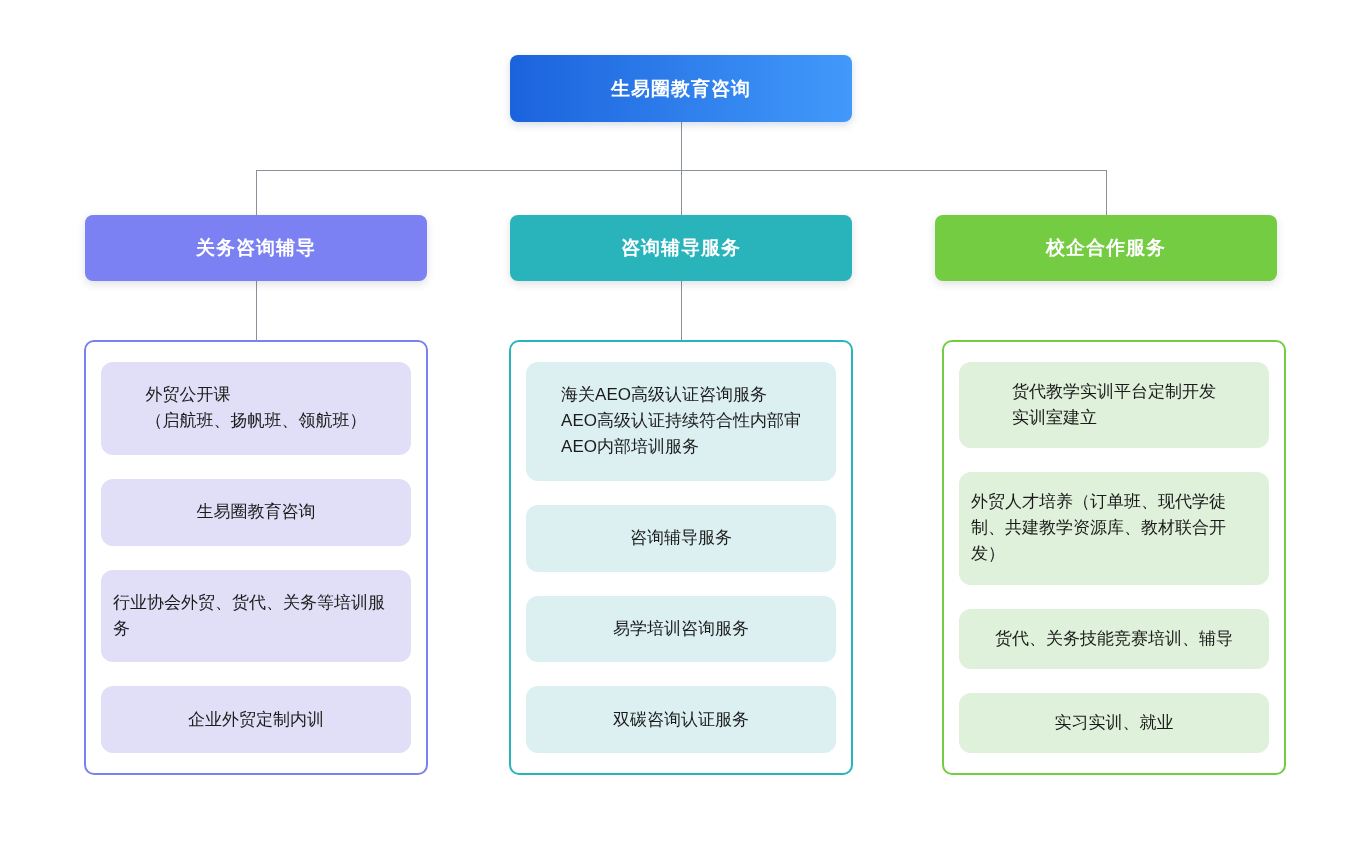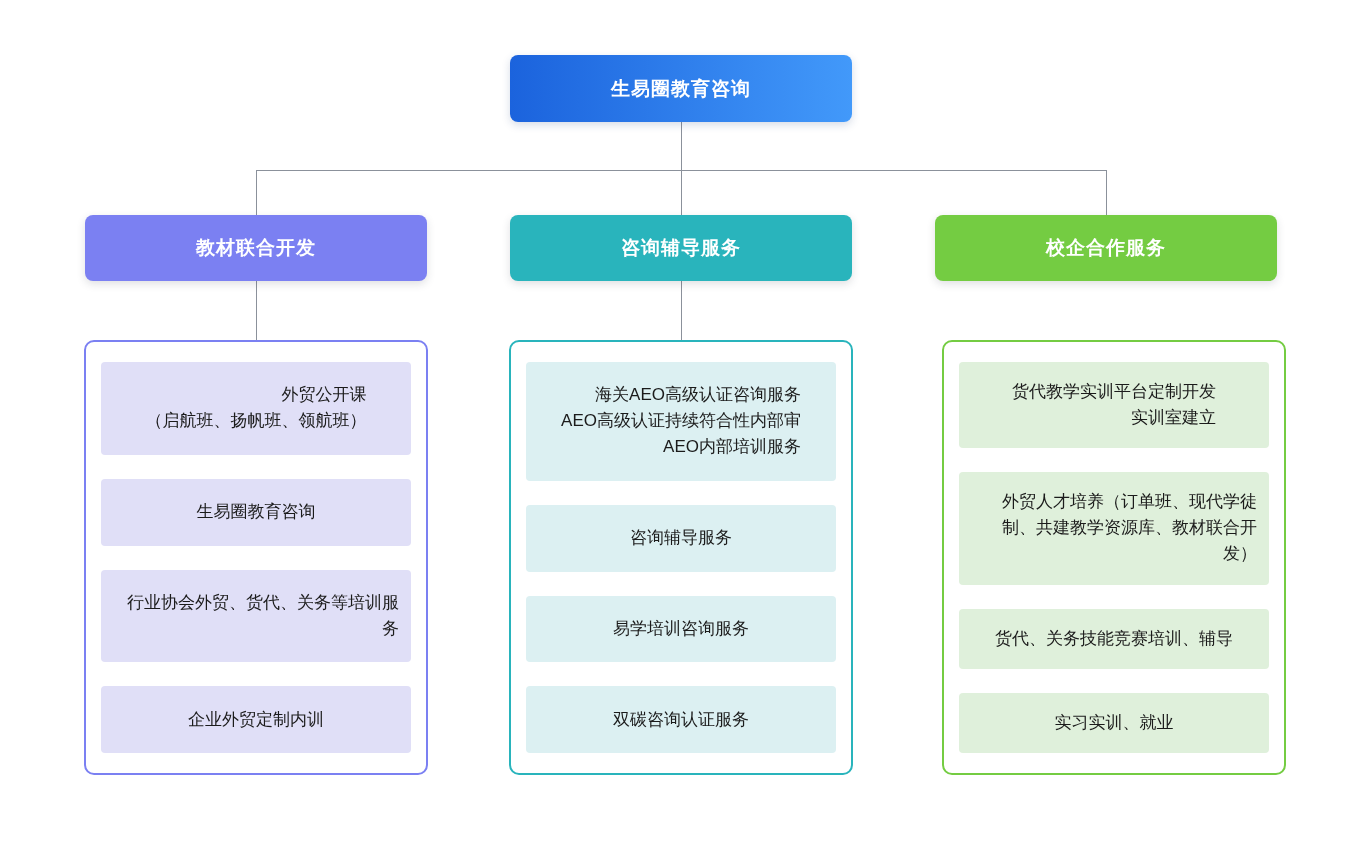--- a/index.html
+++ b/index.html
@@ -47,24 +47,24 @@
     background:#ffffff;
     border:2px solid var(--accent);
     border-radius:10px;
     display:flex;flex-direction:column;
     padding:20px 15px;gap:24px;
   }
   .cx0{left:84px;} .cx1{left:509px;} .cx2{left:942px;}
 
   .branch-item{
     background:var(--item-bg);
-    border-radius:4px;
+    border-radius:12px;
     flex:1 1 auto;
     display:flex;align-items:center;justify-content:center;
-    text-align:right;
+    text-align:left;
     padding:8px 12px;
     font-size:17px;line-height:26px;color:#1b1b1b;
     white-space:pre-line;
     min-height:44px;
   }
 </style>
 </head>
 <body>
 
 <div class="canvas">
@@ -75,21 +75,21 @@
   <div class="conn conn-drop-1" style="background: rgb(139, 145, 155);"></div>
   <div class="conn conn-drop-2" style="background: rgb(139, 145, 155);"></div>
   <div class="conn conn-cont-0" style="background: rgb(139, 145, 155);"></div>
   <div class="conn conn-cont-1" style="background: rgb(139, 145, 155);"></div>
 
   <div class="root-node" style="background: linear-gradient(90deg, rgb(27, 99, 221), rgb(66, 153, 250));">
     <span>生易圈教育咨询</span>
   </div>
 
   <div class="branch-header bx0" style="--accent: #7b80f2; --item-bg: #e0dff7;">
-    <span>教材联合开发</span>
+    <span>关务咨询辅导</span>
   </div>
   <div class="branch-container cx0" style="--accent: #7b80f2; --item-bg: #e0dff7;">
     <div class="branch-item">外贸公开课
 （启航班、扬帆班、领航班）</div>
     <div class="branch-item">生易圈教育咨询</div>
     <div class="branch-item">行业协会外贸、货代、关务等培训服务</div>
     <div class="branch-item">企业外贸定制内训</div>
   </div>
 
   <div class="branch-header bx1" style="--accent: #29b4bc; --item-bg: #dcf0f2;">

